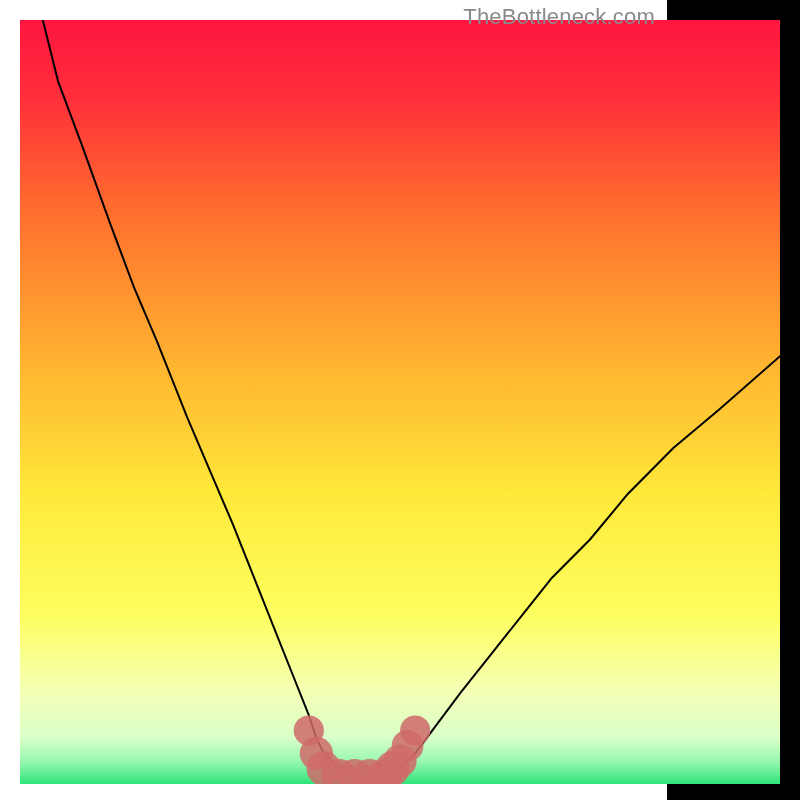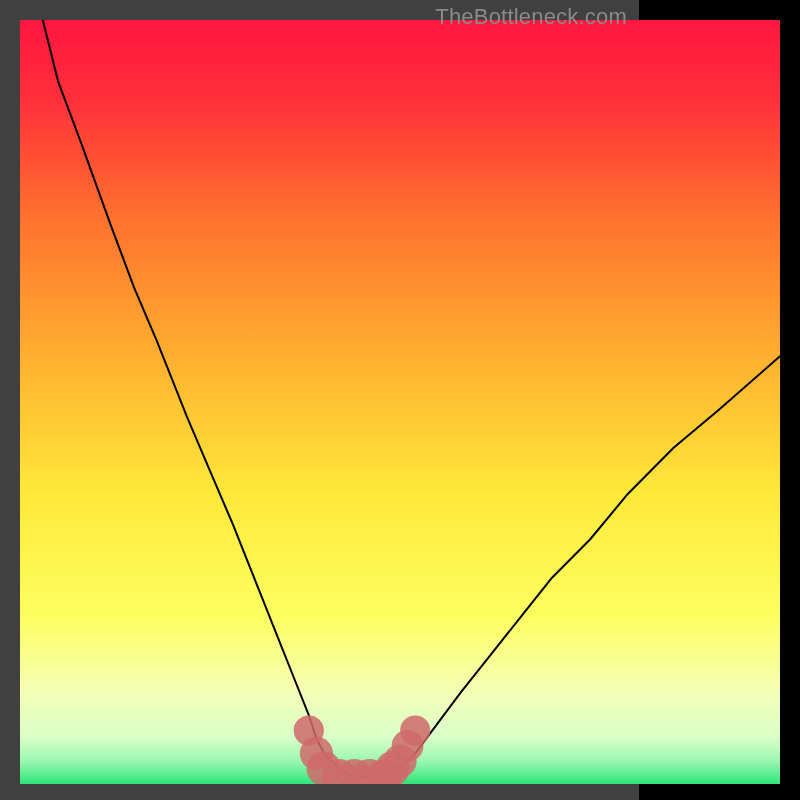--- a/index.html
+++ b/index.html
@@ -8,21 +8,22 @@
     width: 800px;
     height: 800px;
     background: #000;
     overflow: hidden;
     font-family: Arial, Helvetica, sans-serif;
   }
   .stage {
     position: relative;
     width: 639px;
     height: 800px;
-    background: #404040;
+    background: #ffffff;
+    padding-left: 28px;
   }
   .watermark {
     position: absolute;
     top: 4px;
     right: 12px;
     color: #8a8a8a;
     font-size: 22px;
     font-weight: 400;
     letter-spacing: 0.2px;
     z-index: 10;

